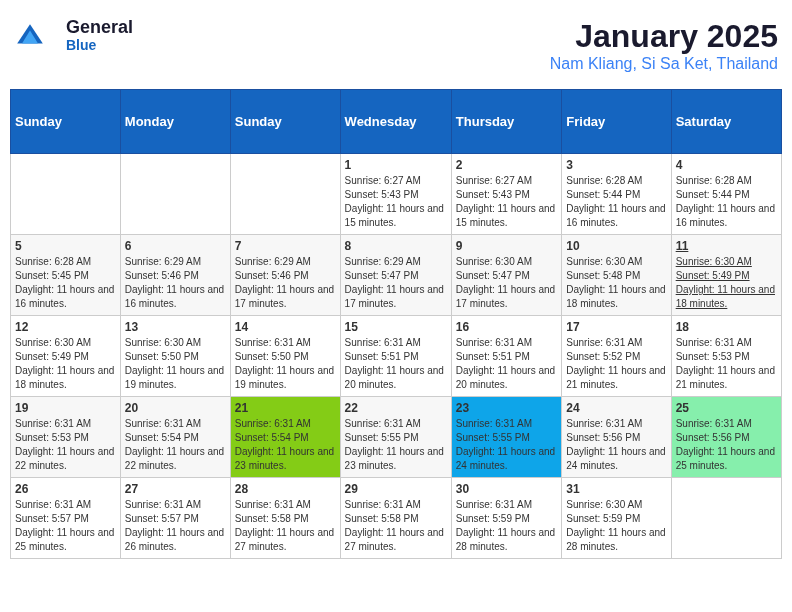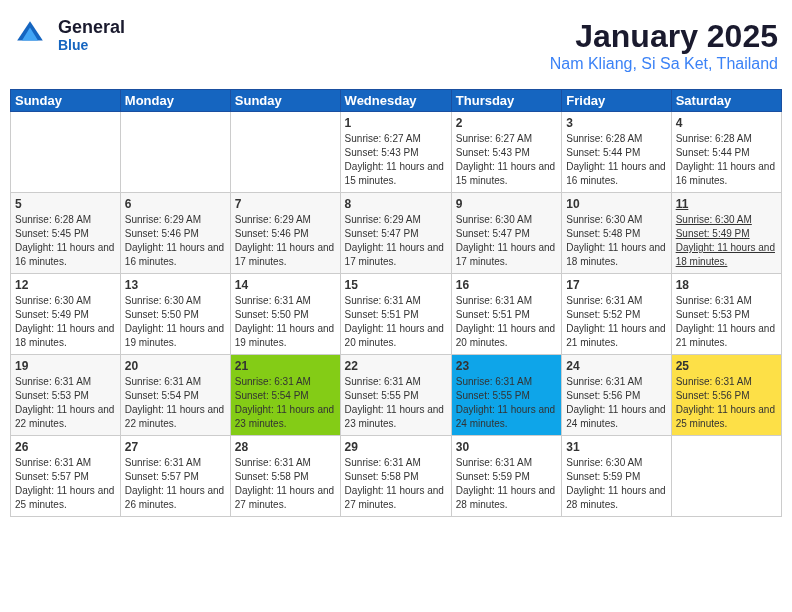--- a/index.html
+++ b/index.html
@@ -12,22 +12,22 @@
     }
     .header {
       display: flex;
       justify-content: space-between;
       align-items: flex-start;
       margin-bottom: 8px;
       padding: 8px 4px;
     }
     .logo {
       display: flex;
-      align-items: flex-start;
-      gap: 12px;
+      align-items: flex-end;
+      gap: 20px;
     }
     .logo-text {
       display: flex;
       flex-direction: column;
       line-height: 1.1;
     }
     .logo-general {
       font-size: 18px;
       font-weight: bold;
       color: #1a1a2e;
@@ -54,21 +54,21 @@
       color: #3b82f6;
     }
     .calendar {
       width: 100%;
       border-collapse: collapse;
       border: 1px solid #ccc;
     }
     .calendar th {
       background-color: #1565C0;
       color: white;
-      padding: 3px 4px;
+      padding: 24px 4px;
       font-size: 13px;
       text-align: left;
       border: 1px solid #1a4fa0;
     }
     .calendar td {
       vertical-align: top;
       border: 1px solid #ccc;
       padding: 4px;
       width: 113px;
       min-height: 80px;
@@ -332,21 +332,21 @@
           </div>
         </td>
         <td style="background: rgb(247, 247, 247);">
           <span class="day-num">24</span>
           <div class="day-info">
             <div>Sunrise: 6:31 AM</div>
             <div>Sunset: 5:56 PM</div>
             <div>Daylight: 11 hours and 24 minutes.</div>
           </div>
         </td>
-        <td style="background: #fde047;">
+        <td style="background: #86efac;">
           <span class="day-num">25</span>
           <div class="day-info">
             <div>Sunrise: 6:31 AM</div>
             <div>Sunset: 5:56 PM</div>
             <div>Daylight: 11 hours and 25 minutes.</div>
           </div>
         </td>
       </tr>
       <tr>
         <td>

